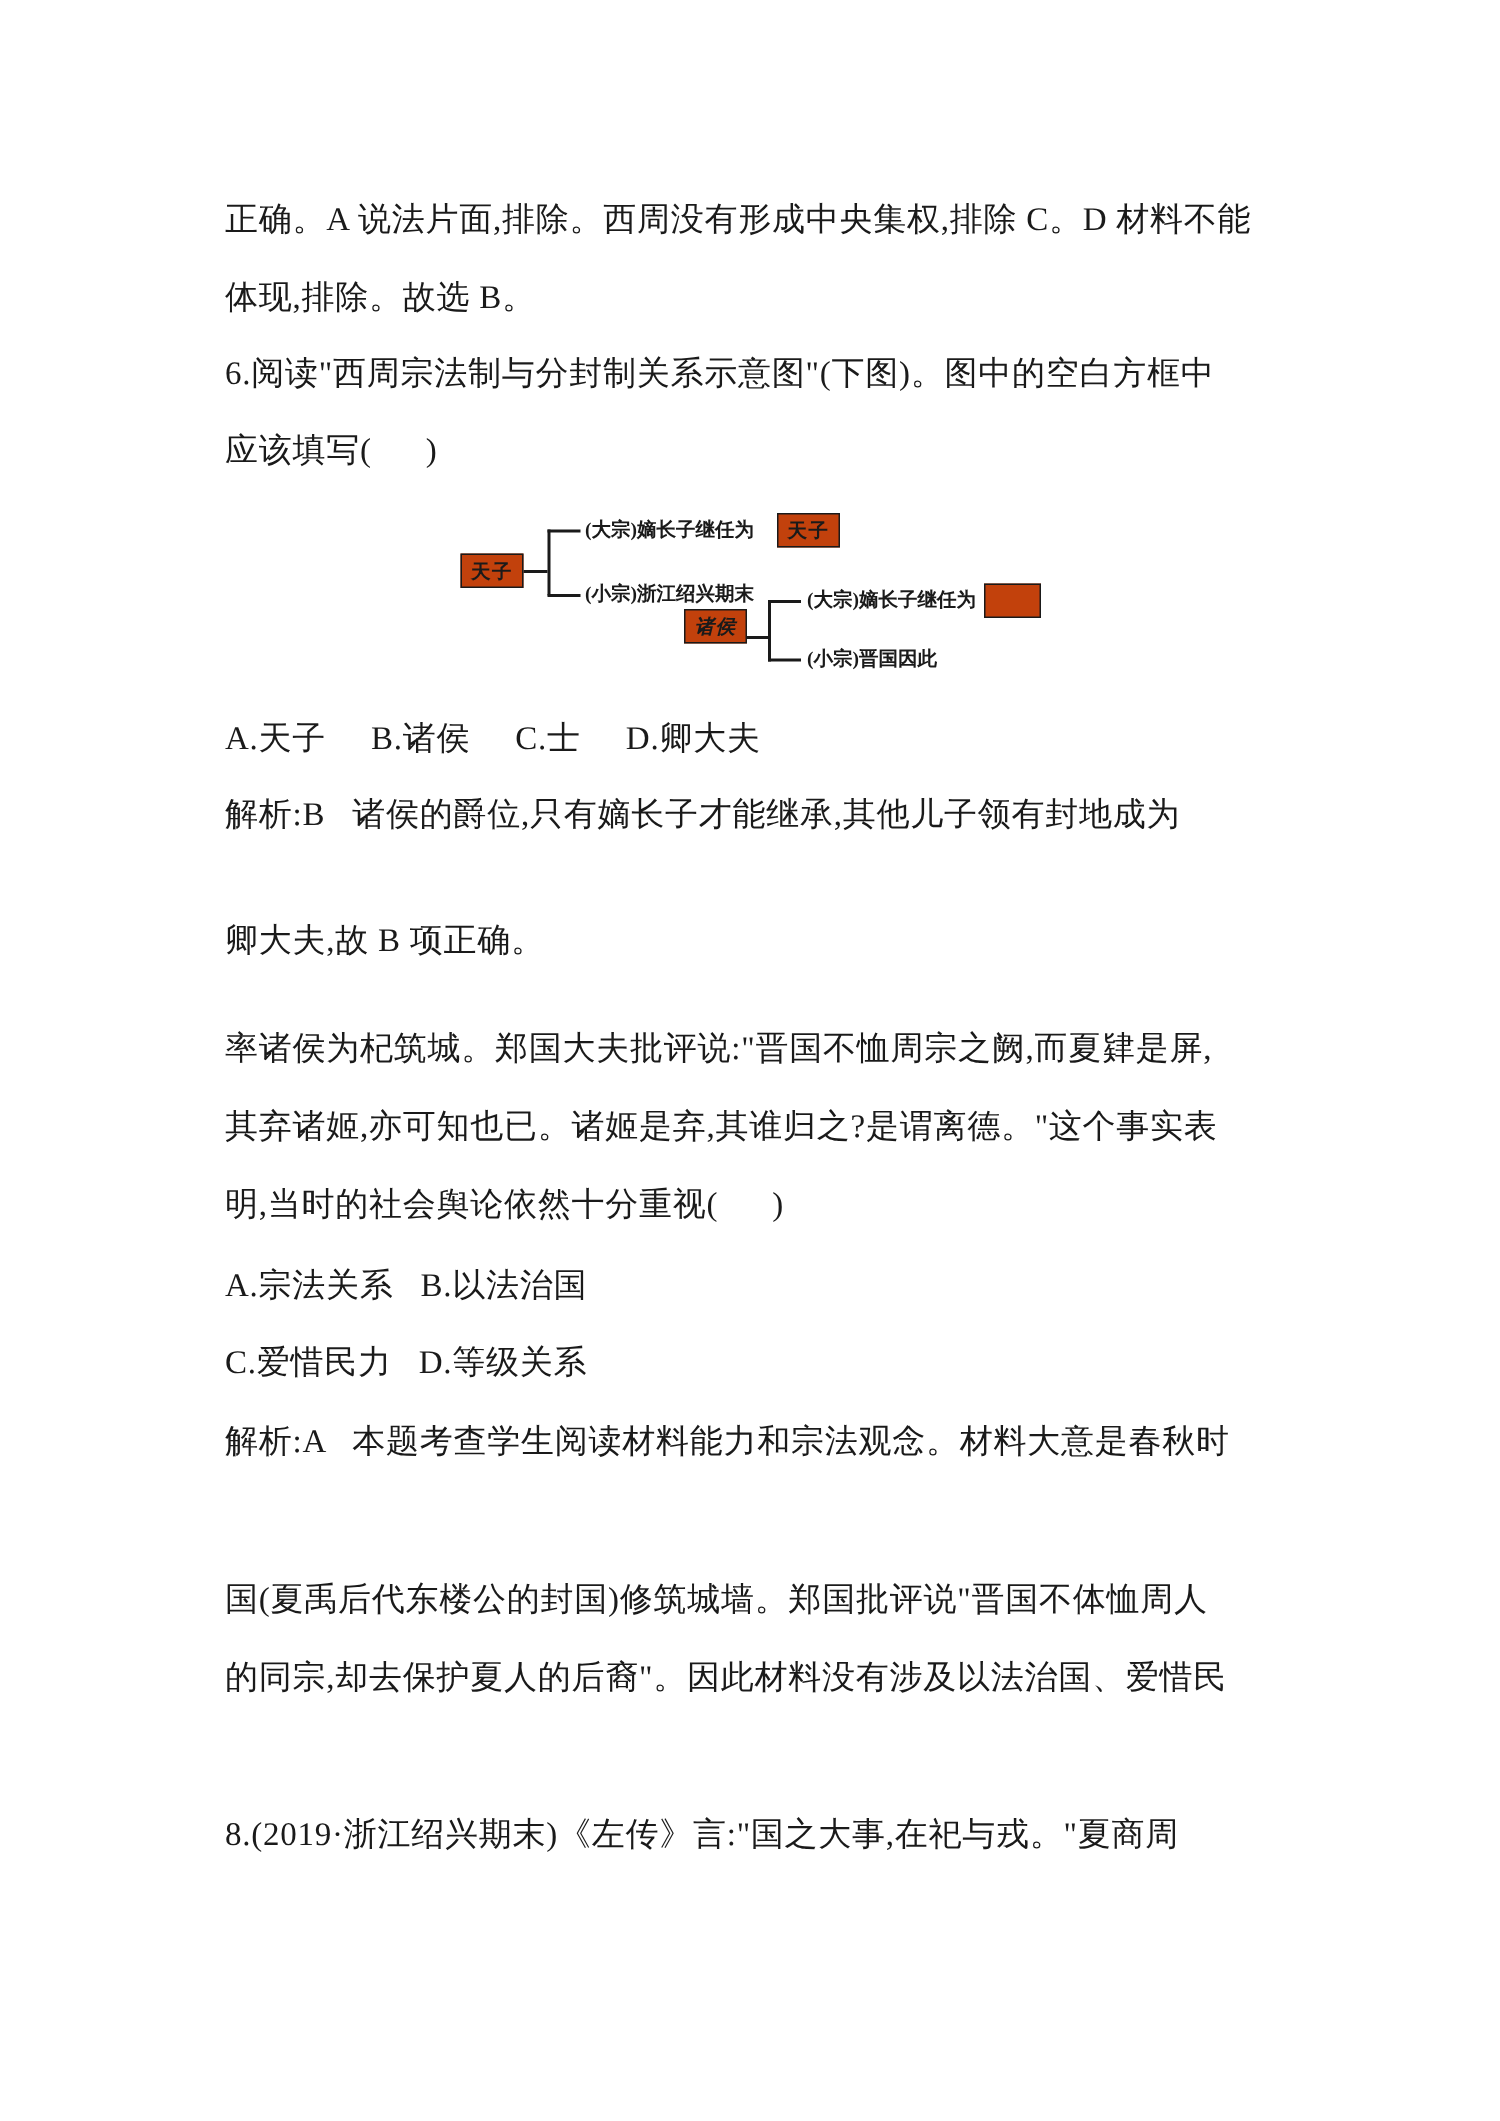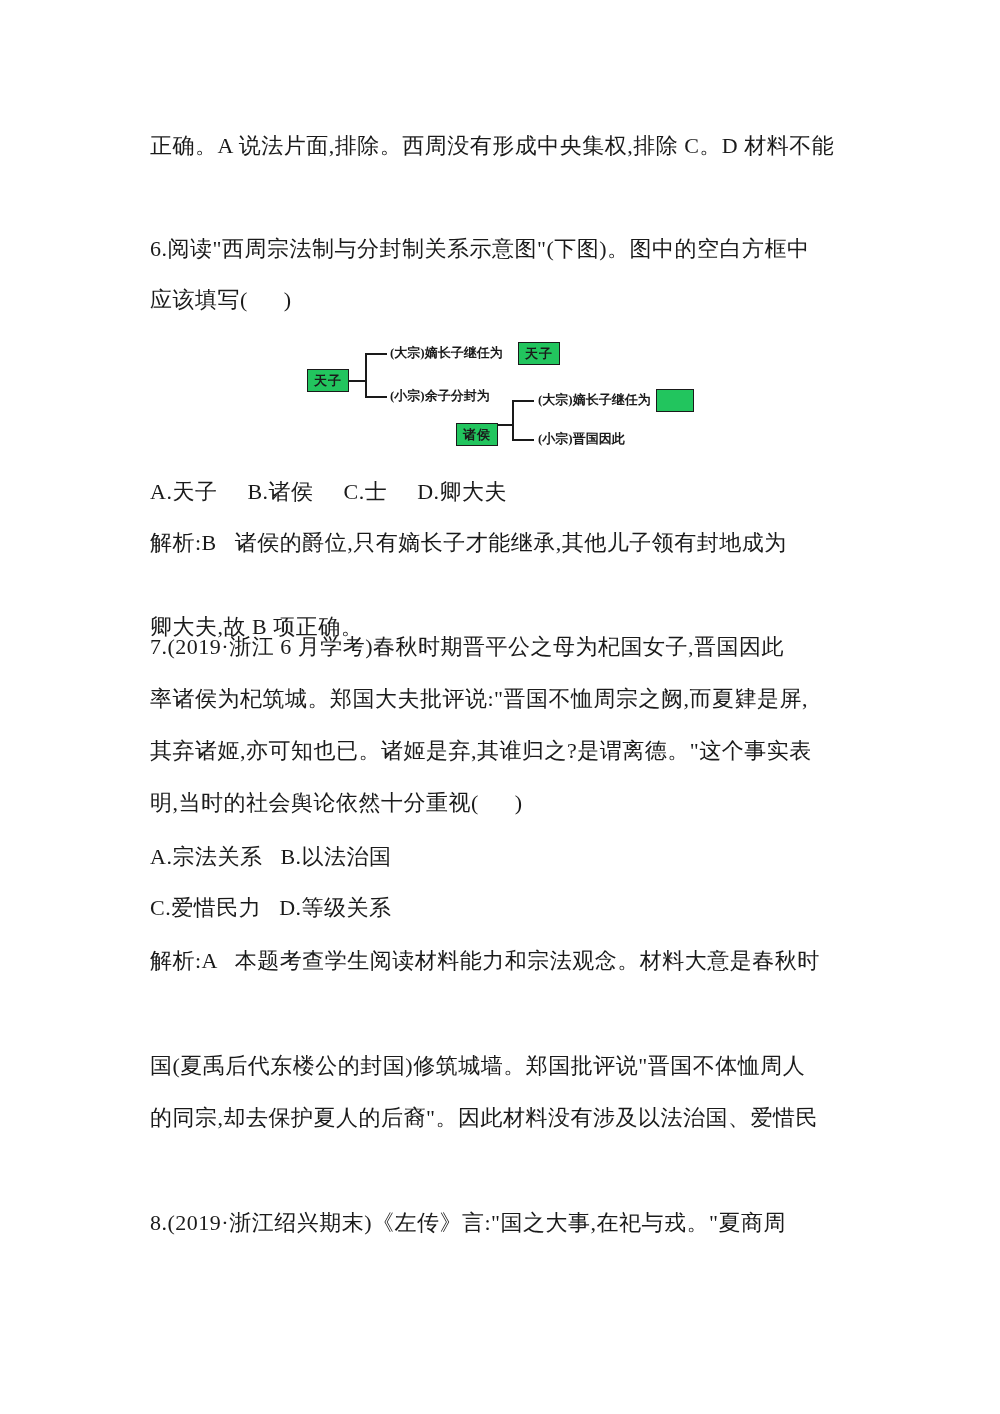--- a/index.html
+++ b/index.html
@@ -33,71 +33,71 @@
     color: #1a1a1a;
   }
   .dbox {
     position: absolute;
     border: 1.5px solid #1a1a1a;
     box-sizing: border-box;
     display: flex;
     align-items: center;
     justify-content: center;
     letter-spacing: 1px;
-    background: #22c55e;
+    background: #c2410c;
   }
   .dlabel {
     position: absolute;
     white-space: pre;
     line-height: 16px;
   }
   .hline, .vline { position: absolute; background: #1a1a1a; }
   .hline { height: 1.5px; }
   .vline { width: 1.5px; }
 </style>
 </head>
 <body>
 
 <div class="page">
 
   <div class="line" style="top:131px">正确。A 说法片面,排除。西周没有形成中央集权,排除 C。D 材料不能</div>
+  <div class="line" style="top:183px">体现,排除。故选 B。</div>
 
   <div class="line" style="top:234px">6.阅读"西周宗法制与分封制关系示意图"(下图)。图中的空白方框中</div>
   <div class="line" style="top:285px">应该填写(      )</div>
 
   <div class="diagram">
 
     <div class="dbox" style="left:7px; top:31px; width:42px; height:23px;">天子</div>
     <div class="hline" style="left:49px; top:42px; width:16px;"></div>
     <div class="vline" style="left:65px; top:15px; height:44px;"></div>
     <div class="hline" style="left:65px; top:15px; width:22px;"></div>
     <div class="hline" style="left:65px; top:58px; width:22px;"></div>
 
     <div class="dlabel" style="left:90px; top:7px;">(大宗)嫡长子继任为</div>
     <div class="dbox" style="left:218px; top:4px; width:42px; height:23px;">天子</div>
 
-    <div class="dlabel" style="left:90px; top:50px;">(小宗)余子分封为</div>
+    <div class="dlabel" style="left:90px; top:50px;">(小宗)浙江绍兴期末</div>
 
-    <div class="dbox" style="left:156px; top:85px; width:42px; height:23px;">诸侯</div>
+    <div class="dbox" style="left:156px; top:68px; width:42px; height:23px;font-style:italic;">诸侯</div>
     <div class="hline" style="left:198px; top:86px; width:14px;"></div>
     <div class="vline" style="left:212px; top:62px; height:41px;"></div>
     <div class="hline" style="left:212px; top:62px; width:22px;"></div>
     <div class="hline" style="left:212px; top:101px; width:22px;"></div>
 
     <div class="dlabel" style="left:238px; top:54px;">(大宗)嫡长子继任为</div>
     <div class="dbox" style="left:356px; top:51px; width:38px; height:23px;"></div>
 
     <div class="dlabel" style="left:238px; top:93px;">(小宗)晋国因此</div>
   </div>
 
   <div class="line" style="top:477px">A.天子     B.诸侯     C.士     D.卿大夫</div>
   <div class="line" style="top:528px">解析:B   诸侯的爵位,只有嫡长子才能继承,其他儿子领有封地成为</div>
   <div class="line" style="top:612px">卿大夫,故 B 项正确。</div>
 
-  <div class="line" style="top:632px">7.(2019·浙江 6 月学考)春秋时期晋平公之母为杞国女子,晋国因此</div>
   <div class="line" style="top:684px">率诸侯为杞筑城。郑国大夫批评说:"晋国不恤周宗之阙,而夏肄是屏,</div>
   <div class="line" style="top:736px">其弃诸姬,亦可知也已。诸姬是弃,其谁归之?是谓离德。"这个事实表</div>
   <div class="line" style="top:788px">明,当时的社会舆论依然十分重视(      )</div>
   <div class="line" style="top:842px">A.宗法关系   B.以法治国</div>
   <div class="line" style="top:893px">C.爱惜民力   D.等级关系</div>
   <div class="line" style="top:946px">解析:A   本题考查学生阅读材料能力和宗法观念。材料大意是春秋时</div>
   <div class="line" style="top:1051px">国(夏禹后代东楼公的封国)修筑城墙。郑国批评说"晋国不体恤周人</div>
   <div class="line" style="top:1103px">的同宗,却去保护夏人的后裔"。因此材料没有涉及以法治国、爱惜民</div>
 
   <div class="line" style="top:1208px">8.(2019·浙江绍兴期末)《左传》言:"国之大事,在祀与戎。"夏商周</div>

